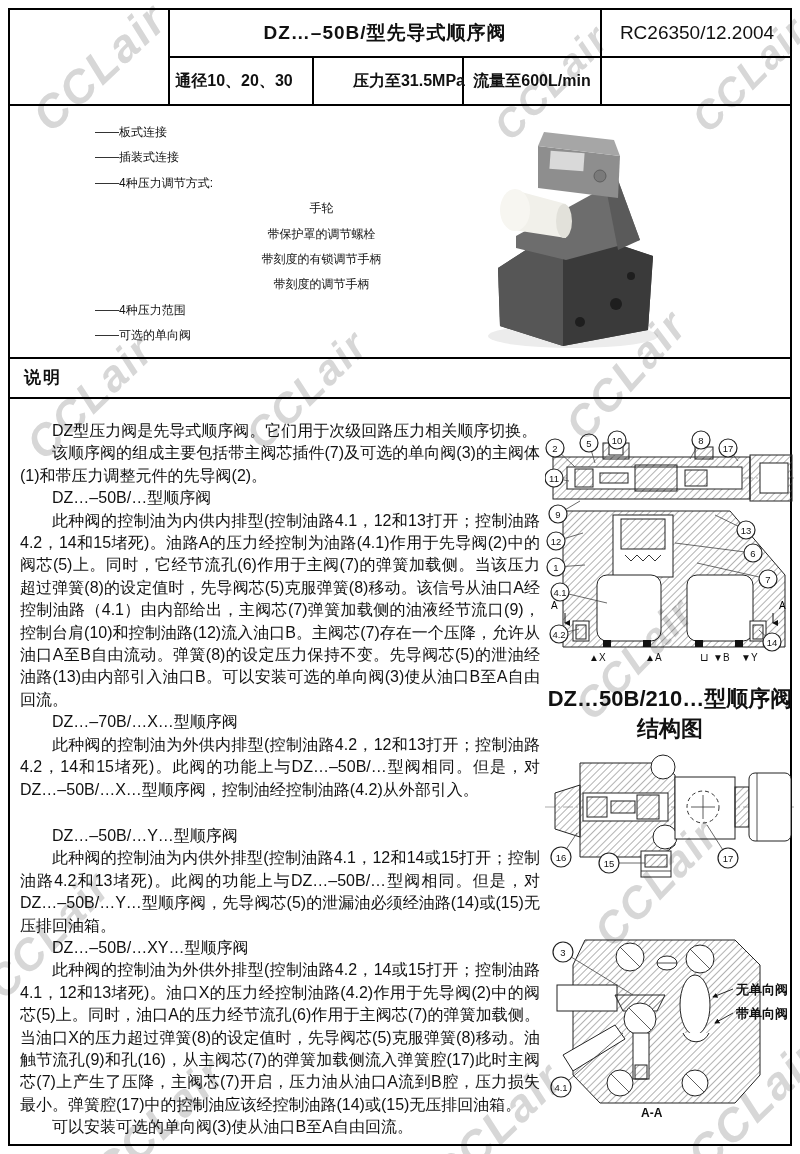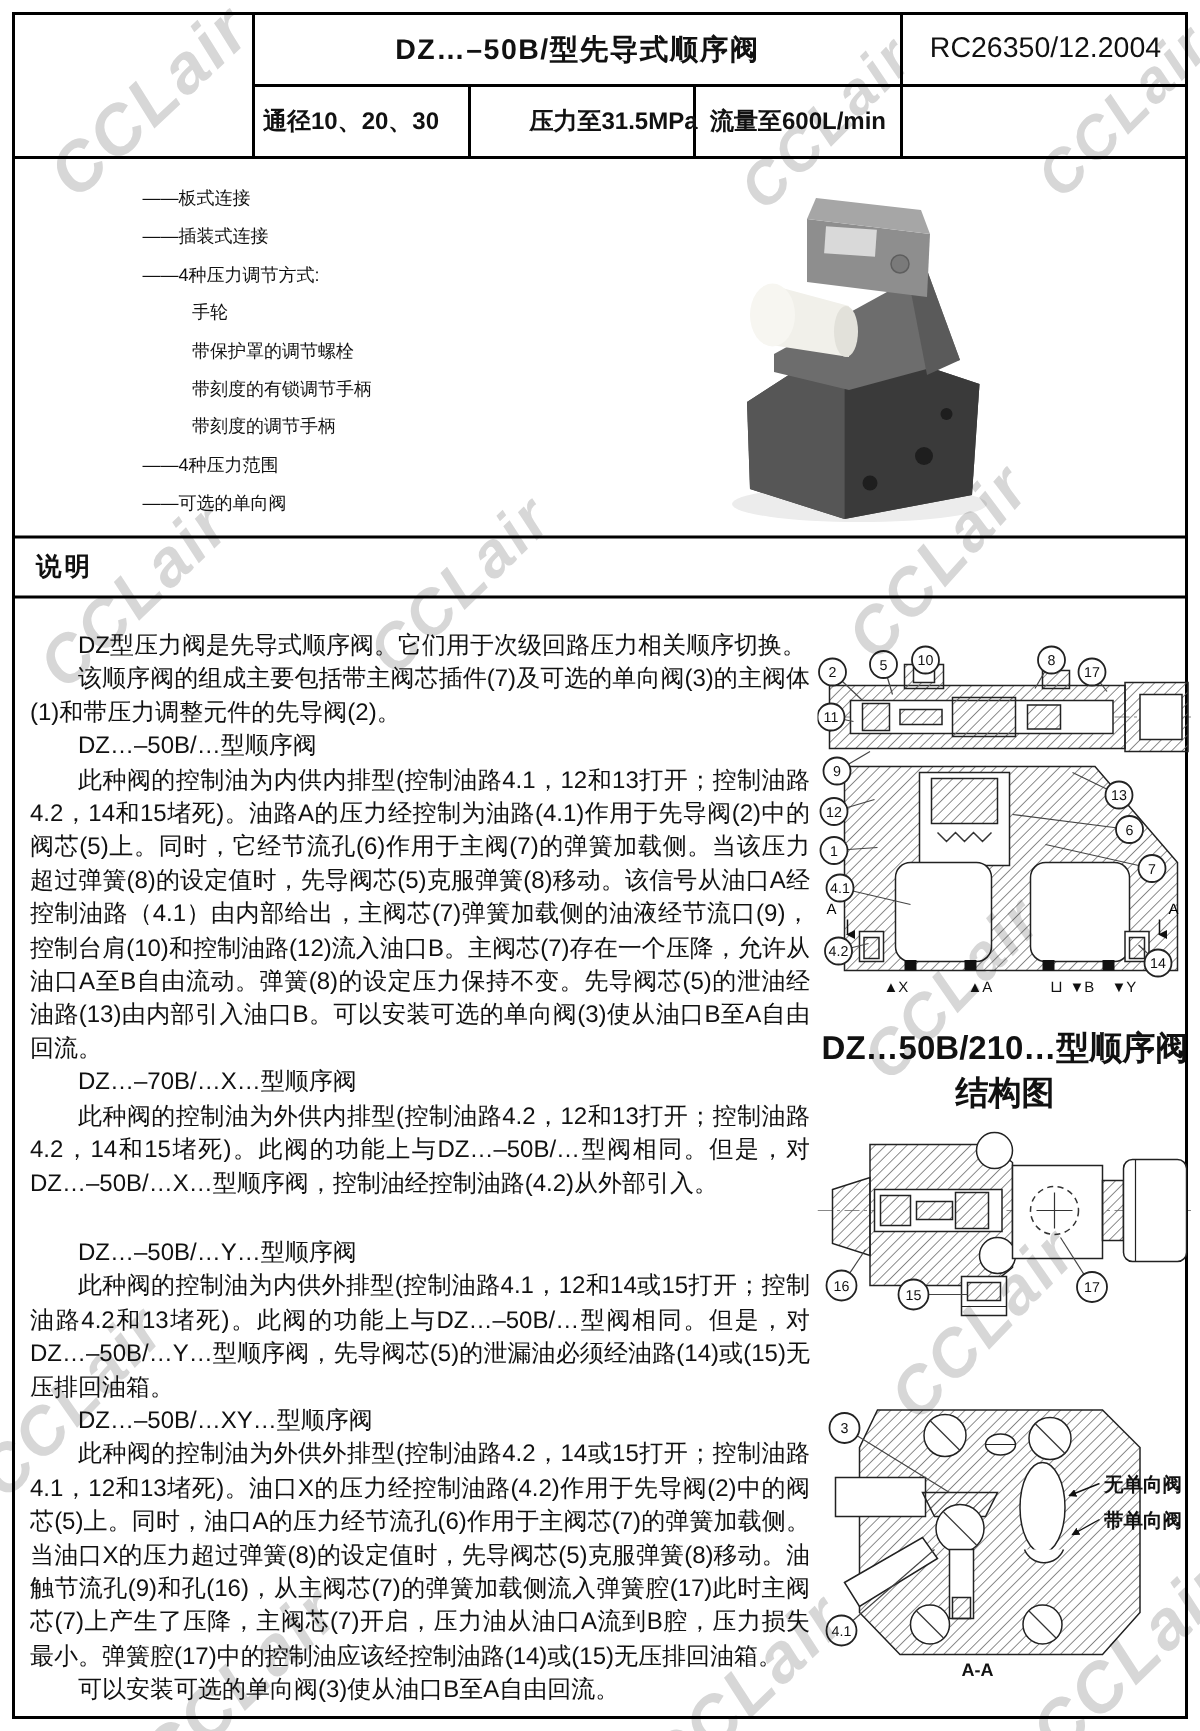--- a/index.html
+++ b/index.html
@@ -5,21 +5,21 @@
   html,body{margin:0;padding:0;background:#ffffff;}
   .page{position:relative;width:800px;height:1154px;background:#fff;overflow:hidden;
         font-family:"Liberation Sans",sans-serif;color:#111;}
   .ln{position:absolute;background:#000;}
   .cell{position:absolute;display:flex;align-items:center;justify-content:center;text-align:center;}
   .title{font-size:19px;font-weight:bold;letter-spacing:1px;}
   .docno{font-size:19px;border-radius:13px;}
   .spec{font-size:16px;font-weight:600;}
   .features{position:absolute;left:95px;top:120px;width:420px;font-size:12px;line-height:25.4px;}
   .feat{white-space:nowrap;}
-  .feat.sub{padding-left:33px;}
+  .feat.sub{padding-left:33px;text-align:center;}
   .secl{position:absolute;left:24px;top:366px;font-size:17px;font-weight:bold;letter-spacing:2px;}
   .content{position:absolute;left:20px;top:420px;width:520px;font-size:16px;line-height:22.4px;
            text-align:justify;}
   .content p{margin:0;text-indent:2em;}
   .content p.gap{margin-top:24px;}
   .cap1{position:absolute;left:545px;top:684px;width:250px;text-align:center;font-size:22px;font-weight:600;}
   .wm{position:absolute;color:#d7d7d7;font-weight:bold;font-style:italic;white-space:nowrap;
       mix-blend-mode:multiply;pointer-events:none;z-index:9;letter-spacing:2px;}
   svg text{font-family:"Liberation Sans",sans-serif;}
   .co{fill:#fff;stroke:#222;stroke-width:1.2;}

